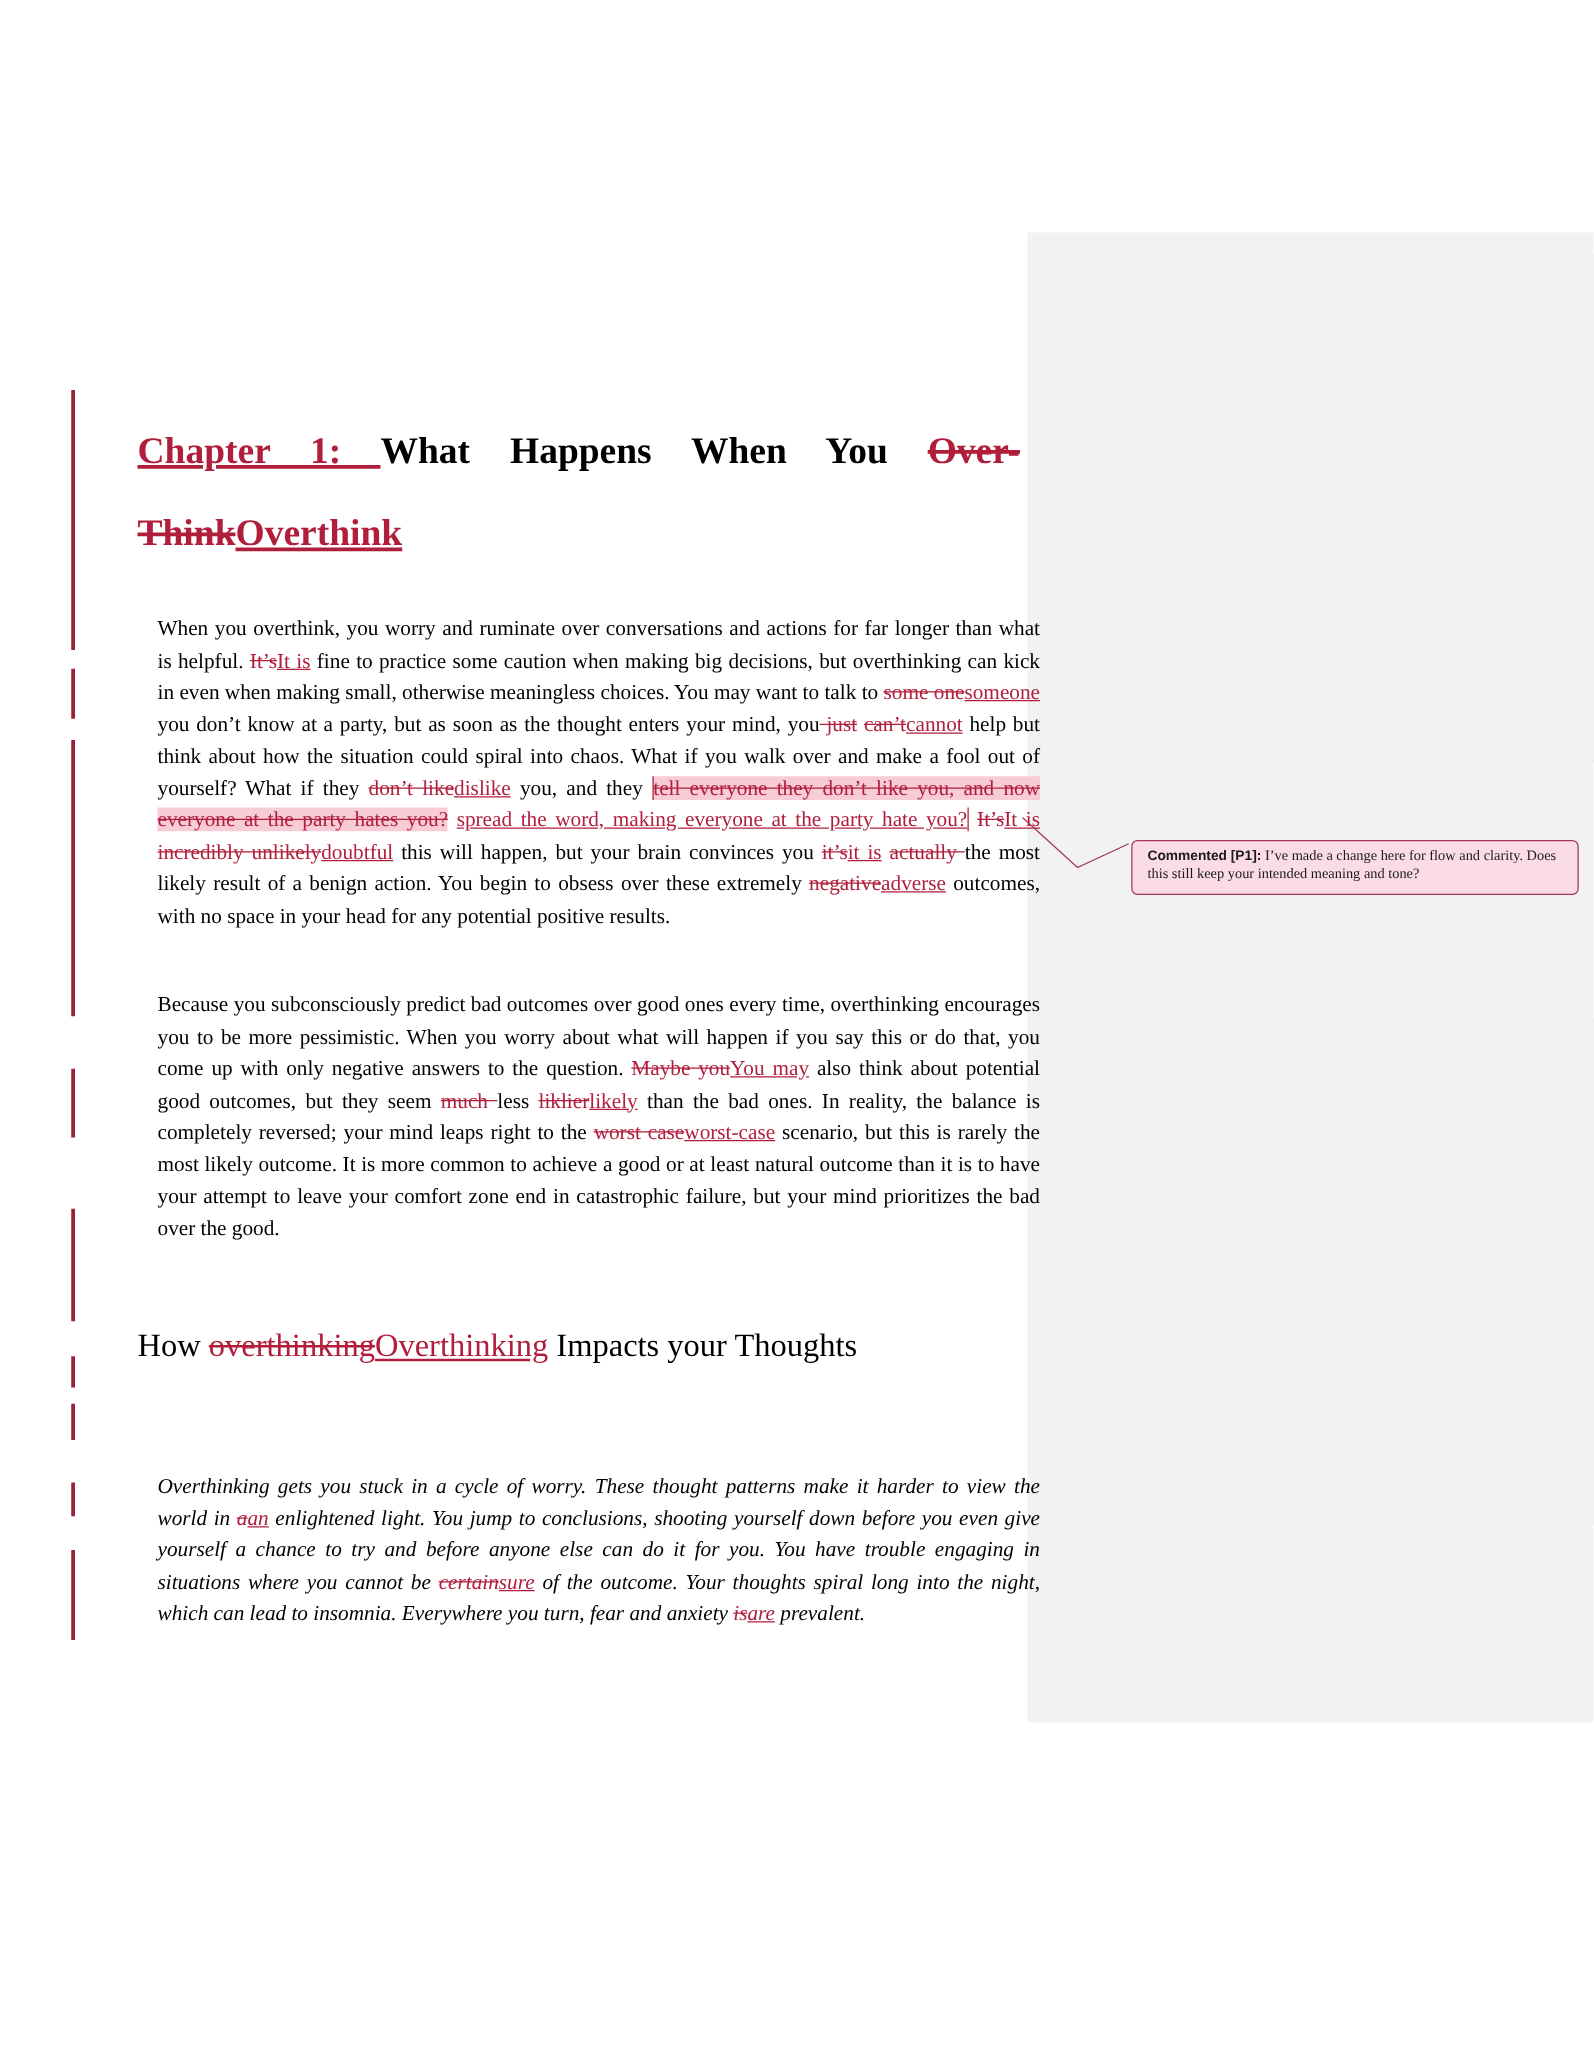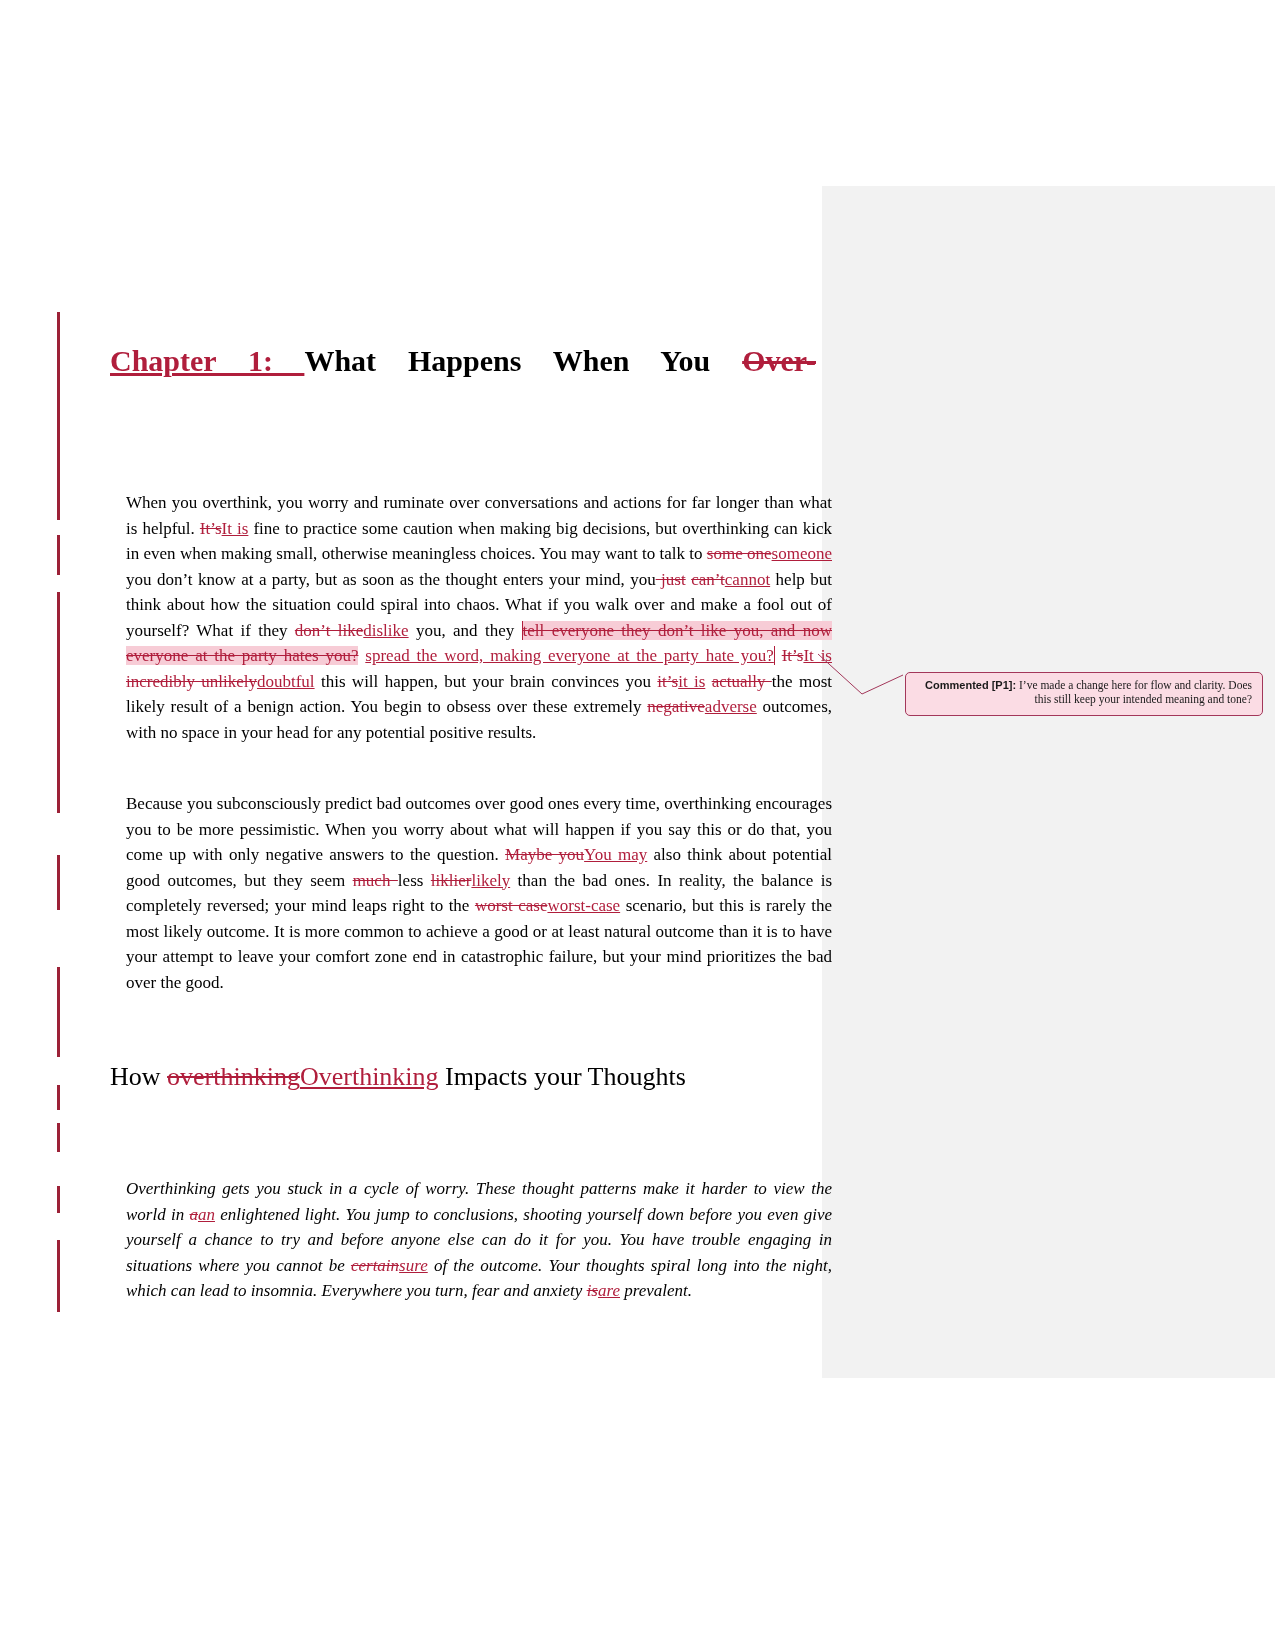--- a/index.html
+++ b/index.html
@@ -29,21 +29,21 @@
         font-size:19px;font-weight:bold;font-style:italic;}
   .r-n{}
   .r-d{color:var(--tc);text-decoration:line-through;}
   .r-i{color:var(--tc);text-decoration:underline;}
   .r-dh{color:var(--tc);text-decoration:line-through;background:var(--hl);}
   .r-bl{border-left:1.5px solid var(--tc);}
   .r-br{border-right:1.5px solid var(--tc);}
   .comment-balloon{position:absolute;left:905px;top:672px;width:358px;box-sizing:border-box;
         background:var(--cbg);border:1px solid var(--cbd);border-radius:5px;
         padding:6px 10px 8px 12px;font-size:11.5px;line-height:13.8px;color:#1a1a1a;}
-  .comment-balloon p{margin:0;text-align:right;}
+  .comment-balloon p{margin:0;}
   .comment-label{font-family:"Liberation Sans", sans-serif;font-weight:bold;font-size:11px;}
   .connector{position:absolute;left:810px;top:640px;pointer-events:none;}
 </style>
 </head>
 <body>
 
 <div class="page">
 
   <div class="markup-panel"></div>
 
@@ -54,20 +54,21 @@
       <div class="change-bar" style="top: 855px; height: 55px;"></div>
       <div class="change-bar" style="top: 967px; height: 90px;"></div>
       <div class="change-bar" style="top: 1085px; height: 25px;"></div>
       <div class="change-bar" style="top: 1123px; height: 29px;"></div>
       <div class="change-bar" style="top: 1186px; height: 27px;"></div>
       <div class="change-bar" style="top: 1240px; height: 72px;"></div>
     </div>
 
   <div class="doc-title">
     <div class="title-line jlast"><span class="r-i">Chapter 1: </span><span class="r-n">What Happens When You </span><span class="r-d">Over-</span></div>
+    <div class="title-line"><span class="r-d">Think</span><span class="r-i">Overthink</span></div>
   </div>
 
   <div class="para" id="p1"><span class="r-n">When you overthink, you worry and ruminate over conversations and actions for far longer than what is helpful. </span><span class="r-d">It’s</span><span class="r-i">It is</span><span class="r-n"> fine to practice some caution when making big decisions, but overthinking can kick in even when making small, otherwise meaningless choices. You may want to talk to </span><span class="r-d">some one</span><span class="r-i">someone</span><span class="r-n"> you don’t know at a party, but as soon as the thought enters your mind, you</span><span class="r-d"> just</span><span class="r-n"> </span><span class="r-d">can’t</span><span class="r-i">cannot</span><span class="r-n"> help but think about how the situation could spiral into chaos. What if you walk over and make a fool out of yourself? What if they </span><span class="r-d">don’t like</span><span class="r-i">dislike</span><span class="r-n"> you, and they </span><span class="r-dh r-bl">tell everyone they don’t like you, and now everyone at the party hates you?</span><span class="r-n"> </span><span class="r-i r-br">spread the word, making everyone at the party hate you?</span><span class="r-n"> </span><span class="r-d">It’s</span><span class="r-i">It is</span><span class="r-n"> </span><span class="r-d">incredibly unlikely</span><span class="r-i">doubtful</span><span class="r-n"> this will happen, but your brain convinces you </span><span class="r-d">it’s</span><span class="r-i">it is</span><span class="r-n"> </span><span class="r-d">actually </span><span class="r-n">the most likely result of a benign action. You begin to obsess over these extremely </span><span class="r-d">negative</span><span class="r-i">adverse</span><span class="r-n"> outcomes, with no space in your head for any potential positive results.</span></div>
 
   <div class="para" id="p2"><span class="r-n">Because you subconsciously predict bad outcomes over good ones every time, overthinking encourages you to be more pessimistic. When you worry about what will happen if you say this or do that, you come up with only negative answers to the question. </span><span class="r-d">Maybe you</span><span class="r-i">You may</span><span class="r-n"> also think about potential good outcomes, but they seem </span><span class="r-d">much </span><span class="r-n">less </span><span class="r-d">liklier</span><span class="r-i">likely</span><span class="r-n"> than the bad ones. In reality, the balance is completely reversed; your mind leaps right to the </span><span class="r-d">worst case</span><span class="r-i">worst-case</span><span class="r-n"> scenario, but this is rarely the most likely outcome. It is more common to achieve a good or at least natural outcome than it is to have your attempt to leave your comfort zone end in catastrophic failure, but your mind prioritizes the bad over the good.</span></div>
 
   <div class="h2"><span class="r-n">How </span><span class="r-d">overthinking</span><span class="r-i">Overthinking</span><span class="r-n"> Impacts your Thoughts</span></div>
 
   <div class="para" id="p3"><span class="r-n">Overthinking gets you stuck in a cycle of worry. These thought patterns make it harder to view the world in </span><span class="r-d">a</span><span class="r-i">an</span><span class="r-n"> enlightened light. You jump to conclusions, shooting yourself down before you even give yourself a chance to try and before anyone else can do it for you. You have trouble engaging in situations where you cannot be </span><span class="r-d">certain</span><span class="r-i">sure</span><span class="r-n"> of the outcome. Your thoughts spiral long into the night, which can lead to insomnia. Everywhere you turn, fear and anxiety </span><span class="r-d">is</span><span class="r-i">are</span><span class="r-n"> prevalent.</span></div>
 

